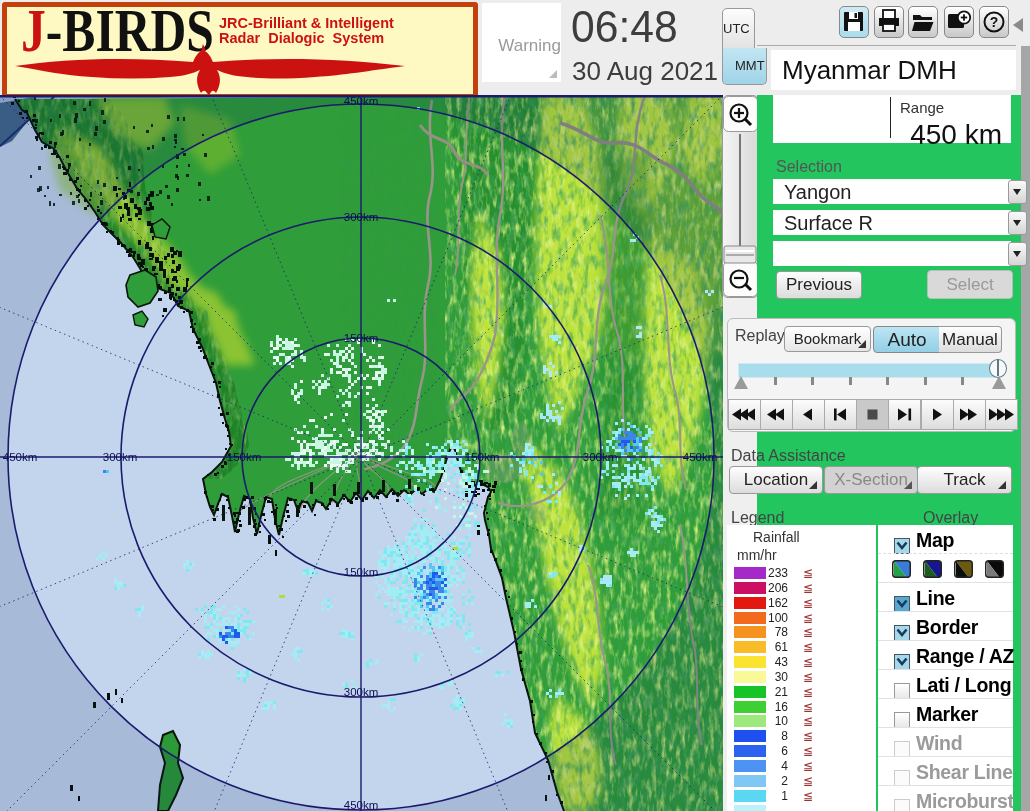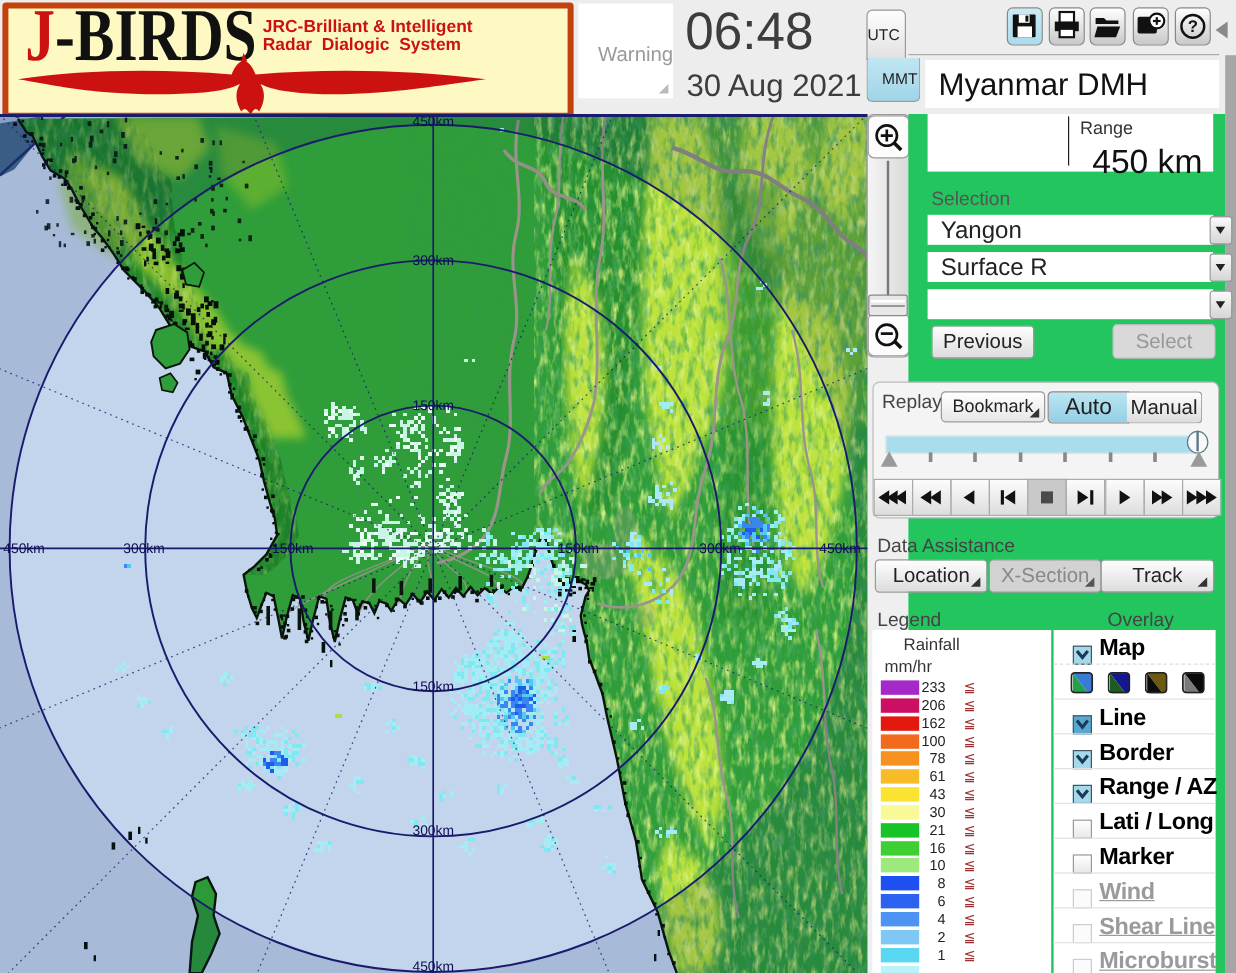--- a/index.html
+++ b/index.html
@@ -79,21 +79,21 @@
   #overlaybox{left:121px;top:430px;width:135px;height:286px;background:#fff;}
   .sw{position:absolute;left:7px;width:32px;height:12px;}
   .lv{position:absolute;left:23px;width:38px;text-align:right;font-size:12px;color:#222;}
   .le{position:absolute;left:76px;font-size:12px;color:#a03030;}
   .ovrow{position:absolute;left:0px;width:135px;height:29px;}
   .cb{position:absolute;left:16px;top:6px;width:14px;height:14px;border:1.5px solid #456;background:#a5d9ea;}
   .cb.un{background:linear-gradient(#fff,#e8e8e8);border:1.5px solid #999;}
   .cb.dis{background:#fbfbfb;border:1.5px solid #ccc;}
   .cb svg{position:absolute;left:0px;top:1px;}
   .ovlab{position:absolute;left:38px;top:-3px;font-size:19.5px;font-weight:bold;color:#000;white-space:nowrap;letter-spacing:-0.3px;}
-  .ovlab.dis{color:#9a9a9a;font-weight:bold;text-decoration:underline;}
+  .ovlab.dis{color:#9a9a9a;font-weight:bold;}
   .ovsep{position:absolute;left:0;width:135px;border-top:1px solid #e2e2e2;}
 </style>
 </head>
 <body>
 <div id="header" class="abs">
   <div id="logobox" class="abs">
     <div id="jbirds" class="abs"><span class="j">J</span>-BIRDS</div>
     <div id="jrc" class="abs">JRC-Brilliant &amp; Intelligent<br>Radar&nbsp; Dialogic&nbsp; System</div>
     <svg class="abs" style="left:0px;top:0px" width="410" height="92" viewBox="0 0 410 92">
 <path fill="#cc1111" d="M8,59 C60,51 125,50 186,55 C188,50 191,45 196,43 C201,45 204,50 206,55 C267,50 332,51 398,59 C360,64 338,68 308,70 C282,72 256,72 240,70 C226,69 216,66 210,63 C215,71 213,79 209,86 C206,82 204,84 202,89 C199,84 197,82 194,86 C190,79 188,71 193,63 C187,66 177,69 163,70 C137,72 111,72 85,70 C55,68 38,64 8,59 Z"></path>

